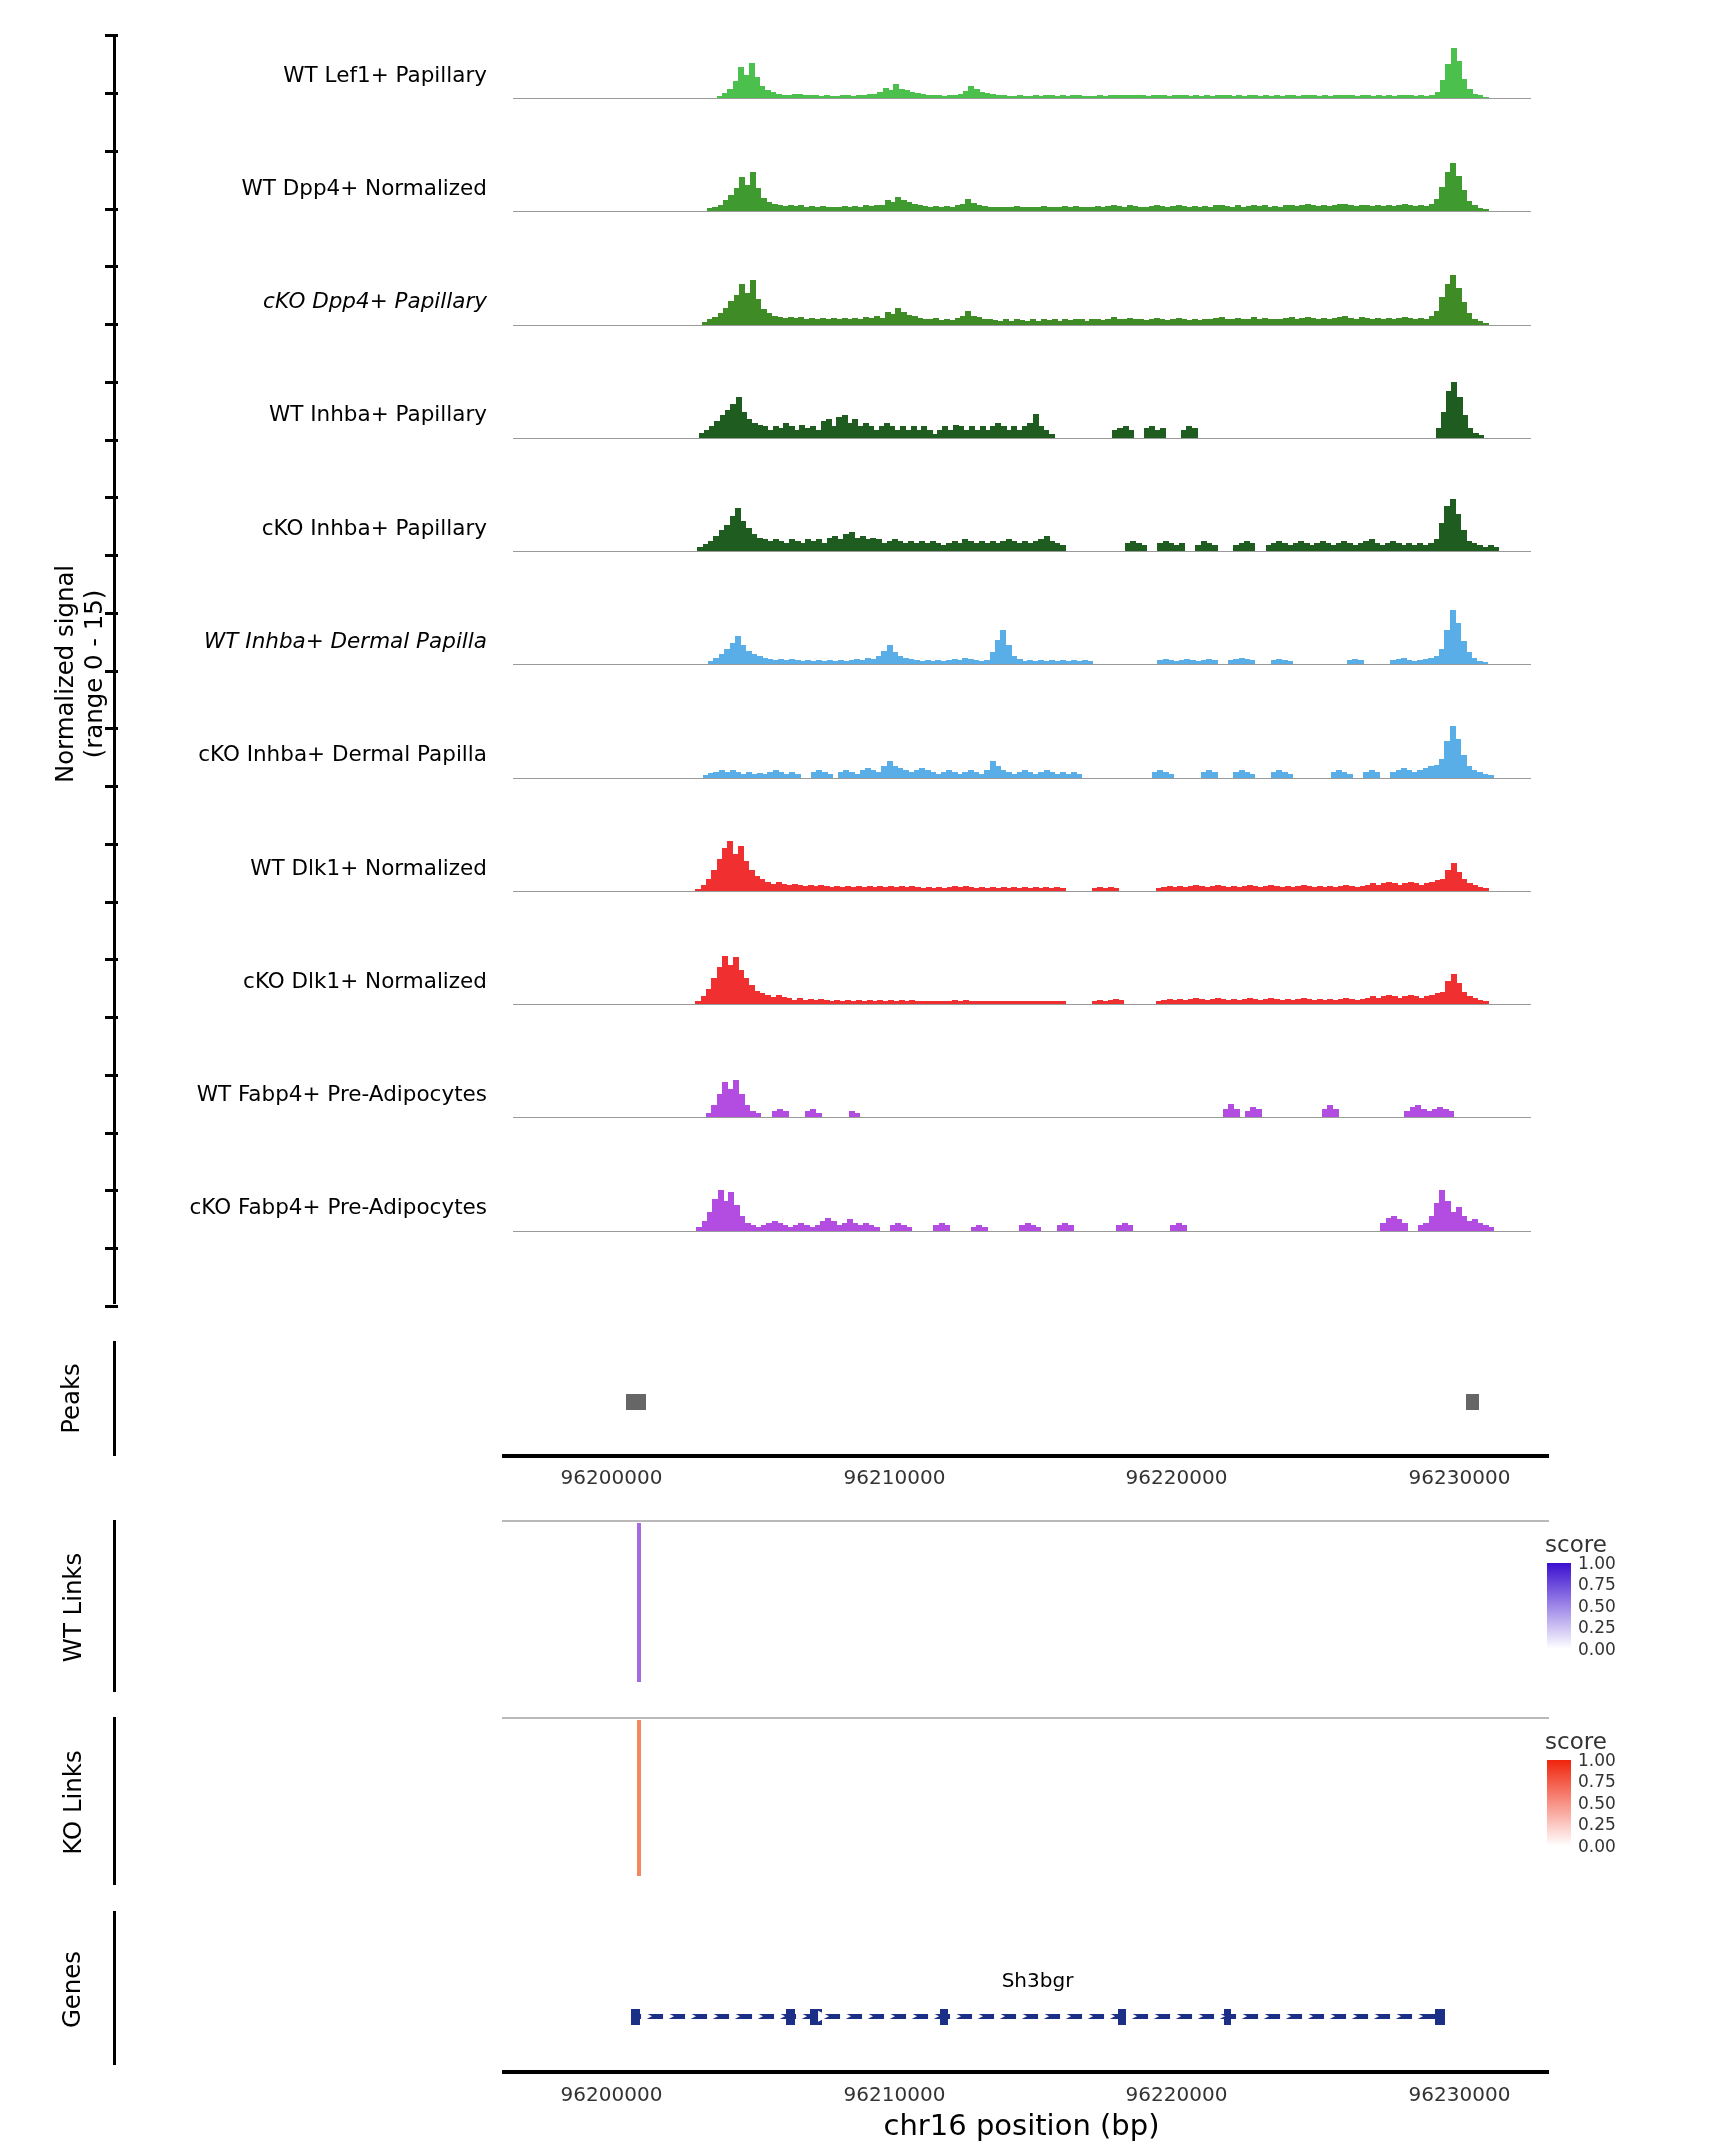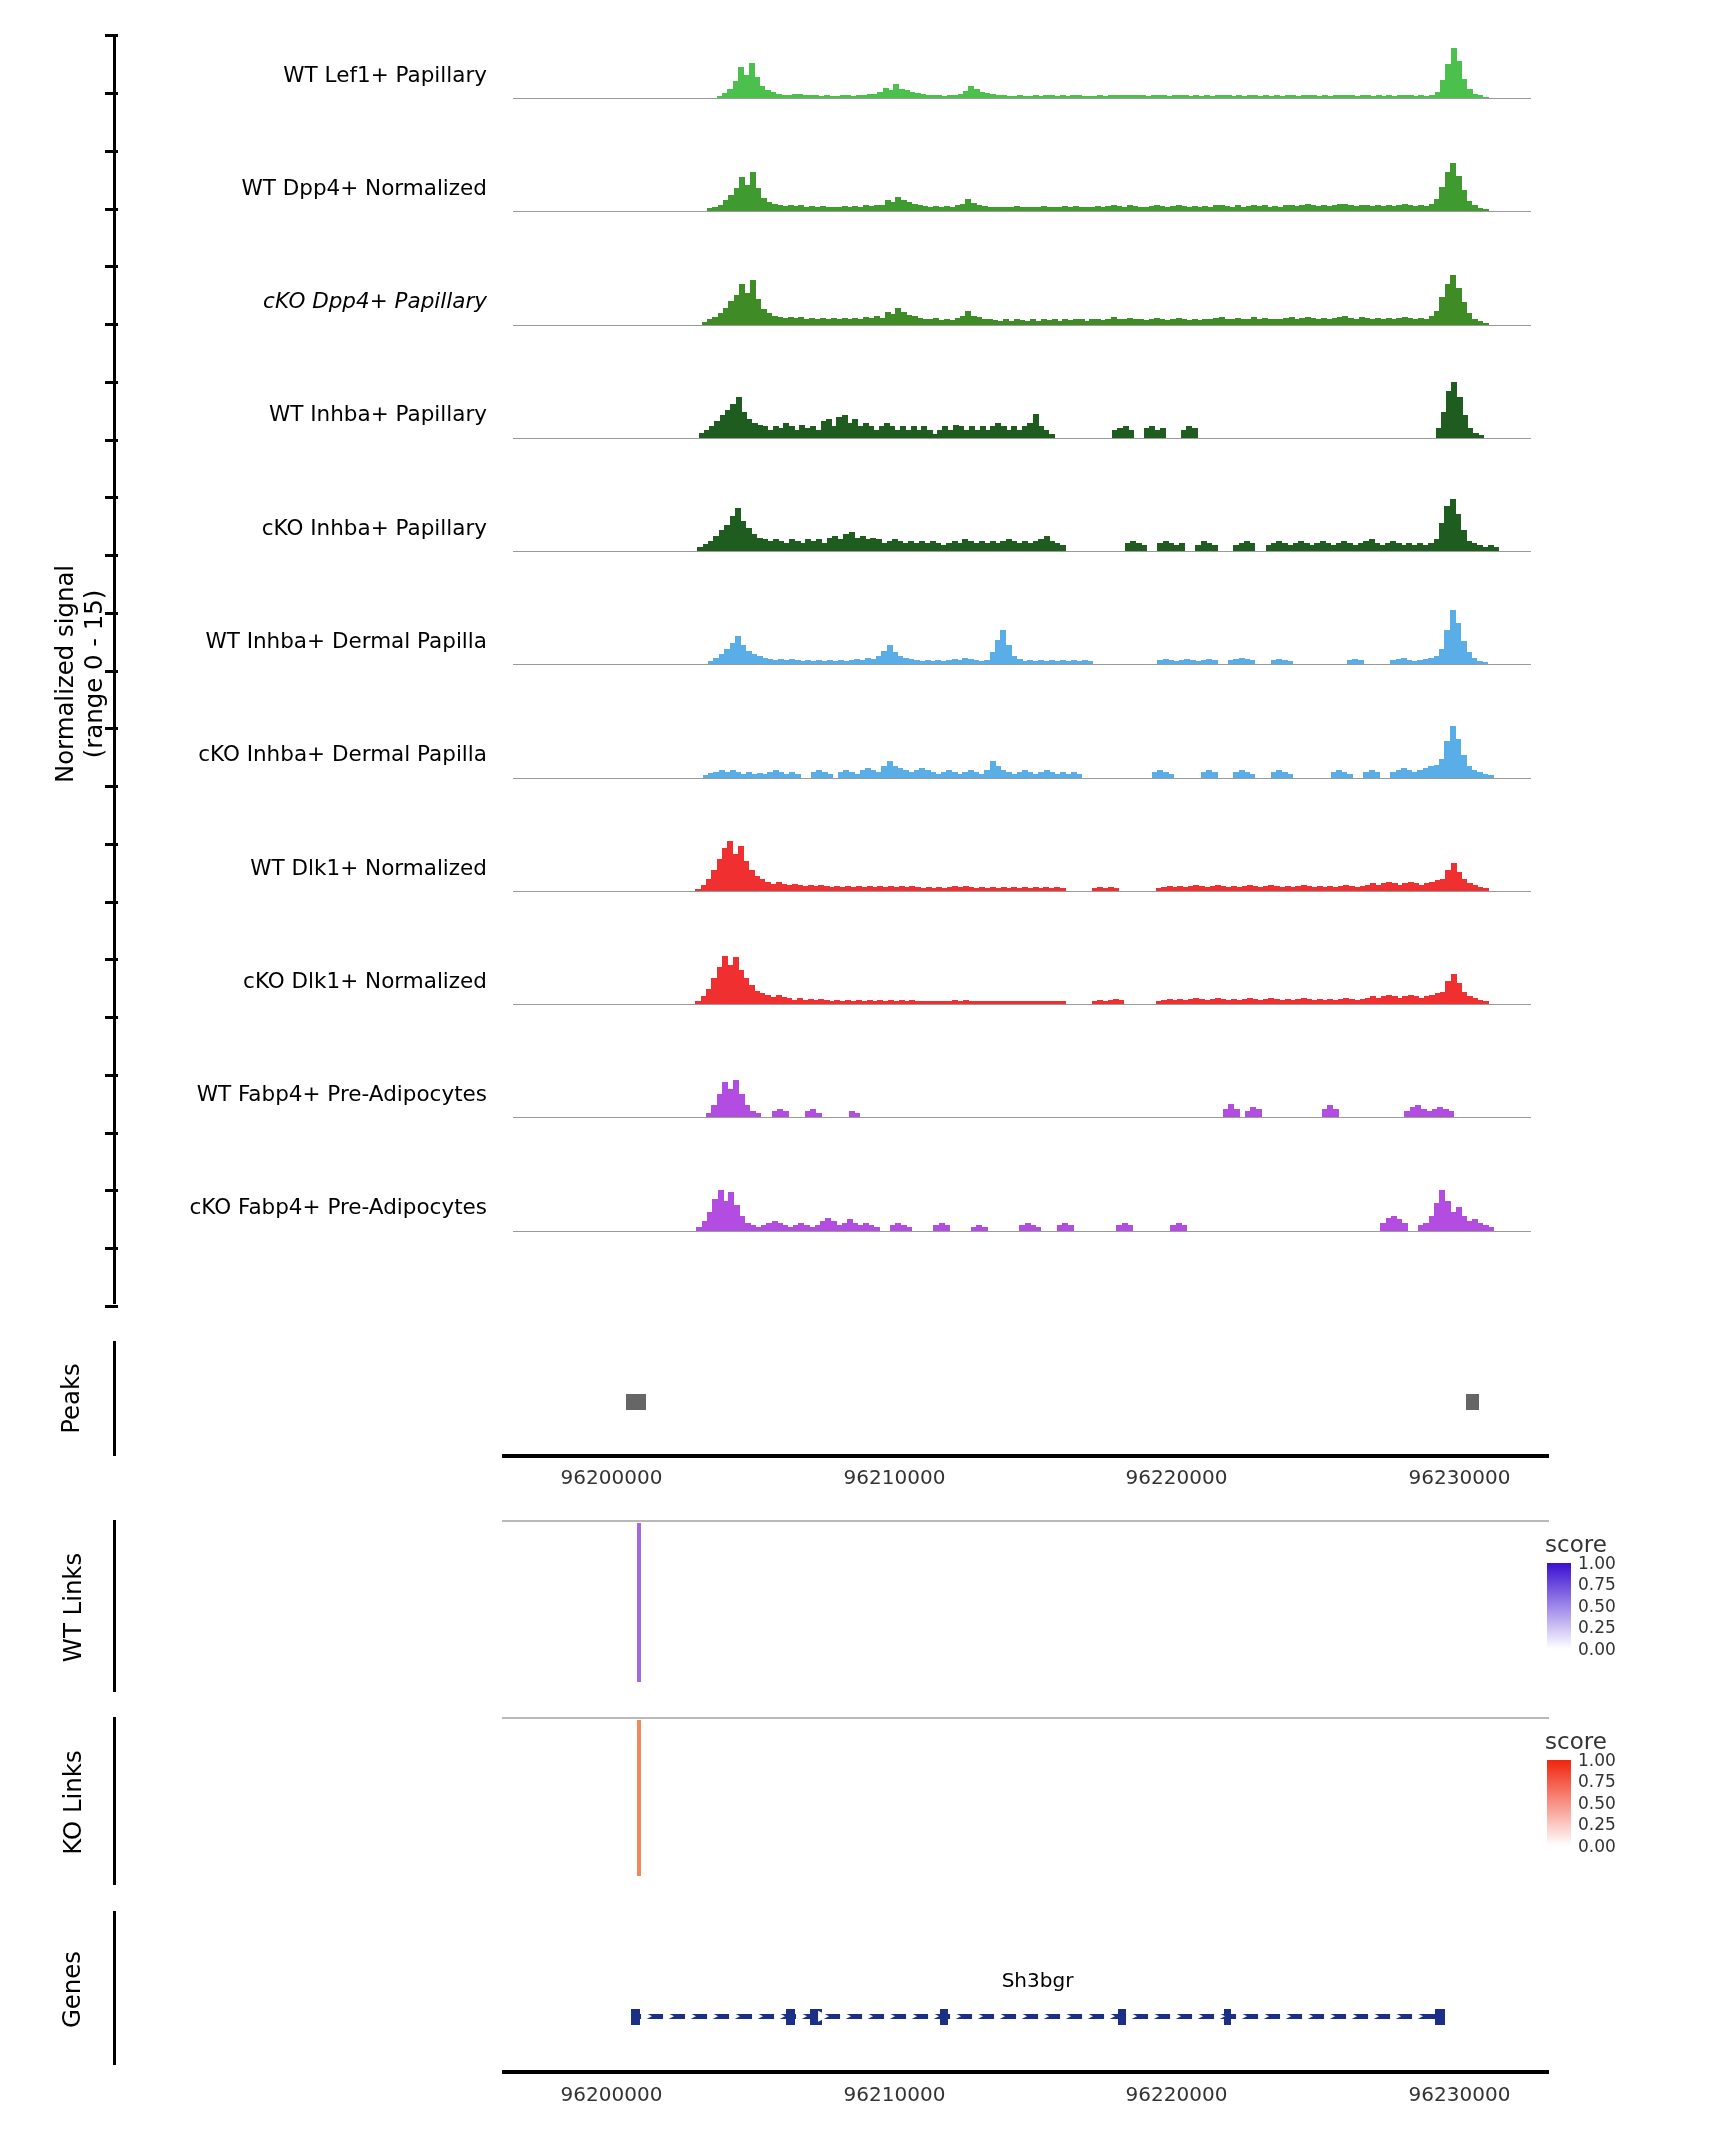--- a/index.html
+++ b/index.html
@@ -794,21 +794,21 @@
         <div class="bar" style="left: 948px; width: 5.8px; height: 20.5px; background: rgb(31, 92, 31);"></div>
         <div class="bar" style="left: 953px; width: 5.8px; height: 9.3px; background: rgb(31, 92, 31);"></div>
         <div class="bar" style="left: 958px; width: 5.8px; height: 7.5px; background: rgb(31, 92, 31);"></div>
         <div class="bar" style="left: 964px; width: 5.8px; height: 5.6px; background: rgb(31, 92, 31);"></div>
         <div class="bar" style="left: 969px; width: 5.8px; height: 3.7px; background: rgb(31, 92, 31);"></div>
         <div class="bar" style="left: 975px; width: 5.8px; height: 5.6px; background: rgb(31, 92, 31);"></div>
         <div class="bar" style="left: 980px; width: 5.8px; height: 3.7px; background: rgb(31, 92, 31);"></div>
       </div>
       <div class="baseline"></div>
     </div>
-    <div class="track-label" style="left: 86px; width: 401px; top: 628px;">WT Inhba+ Dermal Papilla</div>
+    <div class="track-label" style="left: 86px; width: 401px; top: 628px; font-style: italic;">WT Inhba+ Dermal Papilla</div>
     <div class="track-area" style="top: 609px; height: 56px;">
       <div class="bars">
         <div class="bar" style="left: 195px; width: 5.8px; height: 3px; background: rgb(90, 174, 232);"></div>
         <div class="bar" style="left: 200px; width: 5.8px; height: 5.6px; background: rgb(90, 174, 232);"></div>
         <div class="bar" style="left: 206px; width: 5.8px; height: 9.3px; background: rgb(90, 174, 232);"></div>
         <div class="bar" style="left: 211px; width: 5.8px; height: 15px; background: rgb(90, 174, 232);"></div>
         <div class="bar" style="left: 217px; width: 5.8px; height: 20.5px; background: rgb(90, 174, 232);"></div>
         <div class="bar" style="left: 222px; width: 5.8px; height: 28px; background: rgb(90, 174, 232);"></div>
         <div class="bar" style="left: 227px; width: 5.8px; height: 18.6px; background: rgb(90, 174, 232);"></div>
         <div class="bar" style="left: 233px; width: 5.8px; height: 13px; background: rgb(90, 174, 232);"></div>
@@ -1518,14 +1518,15 @@
     <div class="gene-arrow" style="left: 1324px; top: 2008px;">▶</div>
     <div class="gene-arrow" style="left: 1346px; top: 2008px;">▶</div>
     <div class="gene-arrow" style="left: 1368px; top: 2008px;">▶</div>
     <div class="gene-arrow" style="left: 1390px; top: 2008px;">▶</div>
     <div class="gene-arrow" style="left: 1412px; top: 2008px;">▶</div>
     <div class="axis-line" style="left: 502px; width: 1047px; top: 2070px;"></div>
     <div class="axis-tick-label" style="left: 497px; width: 229px; top: 2082px;">96200000</div>
     <div class="axis-tick-label" style="left: 780px; width: 229px; top: 2082px;">96210000</div>
     <div class="axis-tick-label" style="left: 1062px; width: 229px; top: 2082px;">96220000</div>
     <div class="axis-tick-label" style="left: 1345px; width: 229px; top: 2082px;">96230000</div>
+    <div class="xtitle" style="left: 369px; width: 1305px; top: 2108px;">chr16 position (bp)</div>
   </div>
 
 
 </body></html>

